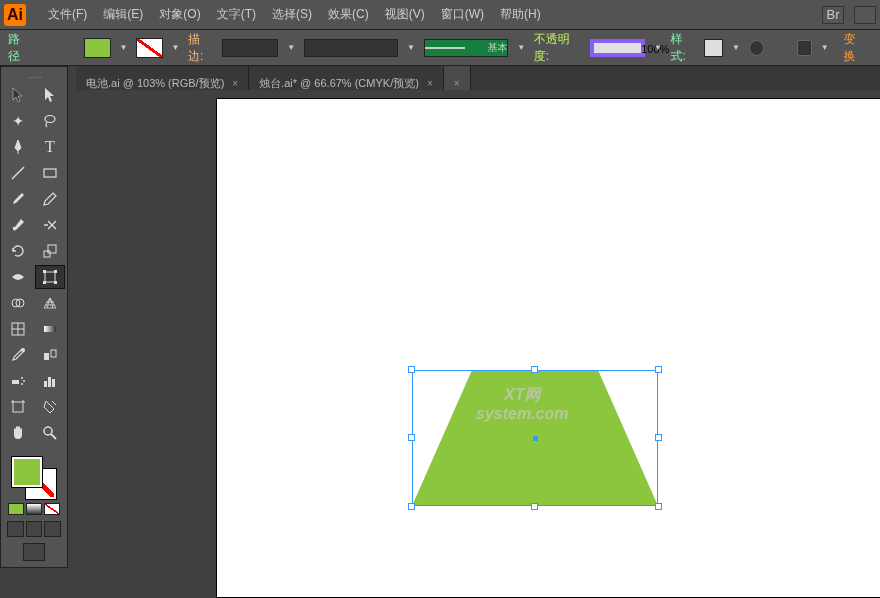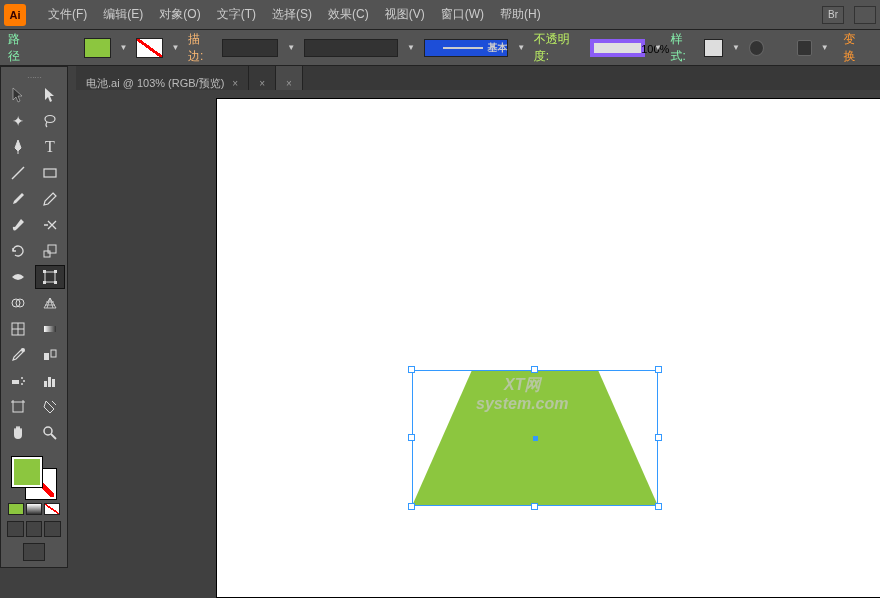--- a/index.html
+++ b/index.html
@@ -1,34 +1,34 @@
 <!DOCTYPE html>
 <html><head>
 <meta charset="utf-8">
 <style>
 * { margin: 0; padding: 0; box-sizing: border-box; font-family: "Microsoft YaHei", Arial, sans-serif; }
 body { background: #404040; width: 880px; height: 598px; overflow: hidden; position: relative; }
 
 
 .menubar { height: 30px; background: #535353; display: flex; align-items: center; padding: 0 4px; color: #ccc; font-size: 12px; border-bottom: 1px solid #222; }
-.app-logo { width: 22px; height: 22px; background: #ff7b00; color: #330000; font-weight: bold; font-size: 11px; display: flex; align-items: center; justify-content: center; border-radius: 3px; margin-right: 14px; }
+.app-logo { width: 22px; height: 22px; background: #ff7b00; color: #330000; font-weight: bold; font-size: 16px; display: flex; align-items: center; justify-content: center; border-radius: 3px; margin-right: 14px; }
 .menu-item { padding: 0 8px; cursor: default; text-align: center; }
 .menu-right { margin-left: auto; display: flex; align-items: center; gap: 10px; }
 .menu-icon-box { width: 22px; height: 18px; border: 1px solid #333; background: #555; }
 
 
 .optionsbar { height: 36px; background: #535353; display: flex; align-items: center; padding: 0 8px; color: #ccc; font-size: 12px; border-bottom: 1px solid #222; gap: 8px; }
 .opt-label { color: #86efac; }
 .swatch { width: 28px; height: 20px; border: 1px solid #222; }
 .swatch-green { background: #8cc63f; }
 .swatch-none { background: #fff; position: relative; }
 .swatch-none::after { content: ""; position: absolute; left: 0; top: 0; right: 0; bottom: 0; background: linear-gradient(to top right, transparent 45%, red 45%, red 55%, transparent 55%); }
 .dropdown-arrow { width: 10px; height: 18px; display: flex; align-items: center; justify-content: center; color: #ccc; font-size: 8px; }
 .stroke-preview { width: 60px; height: 18px; background: #333; border: 1px solid #222; }
-.line-preview { width: 90px; height: 18px; background: #1d4ed8; border: 1px solid #222; display: flex; align-items: center; justify-content: flex-end; color: #ccc; font-size: 10px; font-weight: bold; }
+.line-preview { width: 90px; height: 18px; background: #15803d; border: 1px solid #222; display: flex; align-items: center; justify-content: space-between; color: #ccc; font-size: 10px; }
 .line-preview .line { width: 40px; height: 2px; background: #ccc; margin-right: 4px; }
 .opacity-label { color: #bef264; }
 .opacity-input { width: 44px; height: 18px; background: #e0e0e0; color: #000; font-size: 11px; text-align: right; border: 4px solid #8b5cf6; padding-left: 47px; }
 .style-swatch { width: 20px; height: 18px; background: #ddd; border: 1px solid #222; }
 .action-btn { padding: 0 6px; color: #ff9933; }
 .round-icon { width: 16px; height: 16px; border-radius: 50%; background: #333; border: 1px solid #666; }
 
 
 .doctabs { height: 24px; background: #383838; display: flex; align-items: stretch; color: #bbb; font-size: 11px; margin-left: 76px; }
 .doctab { display: flex; align-items: center; padding: 17px 10px; border-right: 1px solid #222; gap: 8px; }
@@ -56,38 +56,38 @@
 .canvas-area { position: absolute; left: 76px; top: 90px; right: 0; bottom: 0; background: #404040; }
 .artboard { position: absolute; left: 140px; top: 8px; width: 670px; height: 500px; background: #fff; border: 1px solid #000; }
 .selection-box { position: absolute; left: 336px; top: 280px; width: 246px; height: 136px; }
 .sel-rect { position: absolute; inset: 0; border: 1px solid #3399ff; }
 .handle { position: absolute; width: 7px; height: 7px; background: #fff; border: 1px solid #3399ff; }
 .h-tl { left: -4px; top: -4px; } .h-tm { left: 50%; top: -4px; margin-left: -4px; } .h-tr { right: -4px; top: -4px; }
 .h-ml { left: -4px; top: 50%; margin-top: -4px; } .h-mr { right: -4px; top: 50%; margin-top: -4px; }
 .h-bl { left: -4px; bottom: -4px; } .h-bm { left: 50%; bottom: -4px; margin-left: -4px; } .h-br { right: -4px; bottom: -4px; }
 .center-pt { position: absolute; left: 50%; top: 50%; width: 5px; height: 5px; margin: -2px 0 0 -2px; background: #3399ff; }
 .trapezoid { position: absolute; left: 0; top: 0; width: 246px; height: 136px; }
-.watermark { position: absolute; left: 400px; top: 285px; color: rgba(200,200,200,0.7); font-size: 16px; font-weight: bold; font-style: italic; text-align: center; line-height: 1.2; pointer-events: none; }
+.watermark { position: absolute; left: 400px; top: 295px; color: rgba(200,200,200,0.7); font-size: 16px; font-weight: bold; font-style: italic; text-align: center; line-height: 1.2; pointer-events: none; }
 </style>
 </head>
 <body>
 
 <div class="menubar">
   <div class="app-logo">Ai</div>
   <div class="menu-item">文件(F)</div>
   <div class="menu-item">编辑(E)</div>
   <div class="menu-item">对象(O)</div>
   <div class="menu-item">文字(T)</div>
   <div class="menu-item">选择(S)</div>
   <div class="menu-item">效果(C)</div>
   <div class="menu-item">视图(V)</div>
   <div class="menu-item">窗口(W)</div>
   <div class="menu-item">帮助(H)</div>
   <div class="menu-right">
-    <div class="menu-icon-box" style="display:flex;align-items:center;justify-content:center;font-size:10px;text-align:center;">Br</div>
+    <div class="menu-icon-box" style="display:flex;align-items:center;justify-content:center;font-size:13px;text-align:center;">Br</div>
     <div class="menu-icon-box"></div>
   </div>
 </div>
 
 <div class="optionsbar">
   <span class="opt-label">路径</span>
   <div style="width:40px"></div>
   <div class="swatch swatch-green"></div>
   <div class="dropdown-arrow">▼</div>
   <div class="swatch swatch-none"></div>
@@ -114,20 +114,21 @@
   <div class="dropdown-arrow">▼</div>
   <span class="action-btn">变换</span>
 </div>
 
 <div class="doctabs">
   <div class="doctab">
     <span>电池.ai @ 103% (RGB/预览)</span>
     <span class="doctab-close">×</span>
   </div>
   <div class="doctab">
+    <span>烛台.ai* @ 66.67% (CMYK/预览)</span>
     <span class="doctab-close">×</span>
   </div>
   <div class="doctab active">
     <span class="doctab-close">×</span>
   </div>
 </div>
 
 <div class="toolbox">
   <div class="toolbox-grip"></div>
   <div class="tool-grid">

